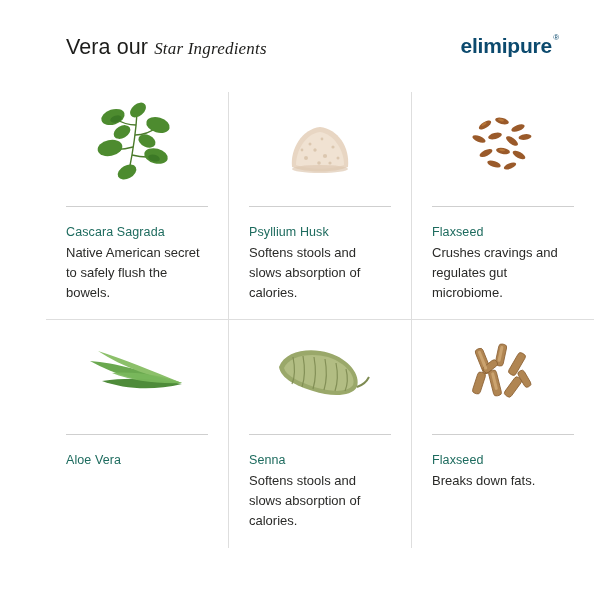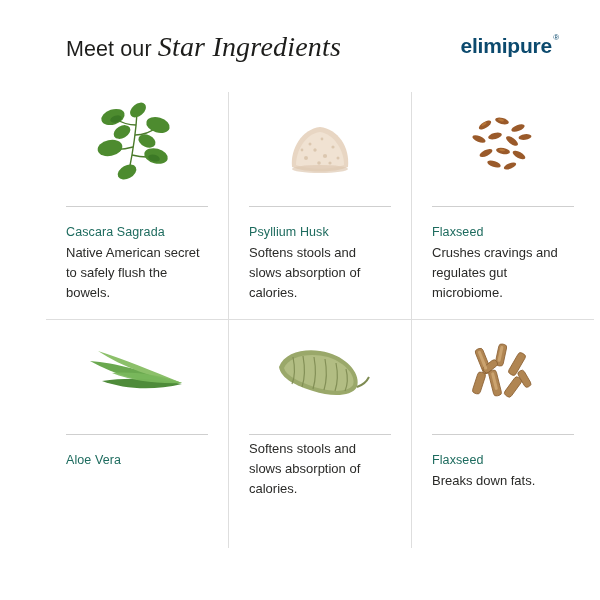--- a/index.html
+++ b/index.html
@@ -36,21 +36,21 @@
     font-size: 21.5px;
     line-height: 26px;
     letter-spacing: 0.1px;
     color: #1d1d1b;
     white-space: nowrap;
     font-weight: 400;
   }
   .headline .em {
     font-family: "Liberation Serif", serif;
     font-style: italic;
-    font-size: 28px;
+    font-size: 17px;
     letter-spacing: 0.2px;
   }
   .brand {
     position: relative;
     font-size: 21px;
     letter-spacing: -0.2px;
     color: #0c4a6e;
     font-weight: 700;
     white-space: nowrap;
     padding-right: 6px;
@@ -115,21 +115,21 @@
     color: #2a2a28;
     max-width: 140px;
   }
 </style>
 </head>
 <body>
 
 <div class="page">
 
   <div class="header">
-    <div class="headline"><span>Meet our </span><span class="em">Star Ingredients</span></div>
+    <div class="headline"><span>Vera our </span><span class="em">Star Ingredients</span></div>
     <div class="brand"><span>elimipure</span><span class="reg">®</span></div>
   </div>
 
   <div class="grid">
 
     <div class="cell row1 col1">
       <div class="art">
         <svg width="96" height="86" viewBox="0 0 96 86" aria-hidden="true">
           <g stroke="#4a7a2a" stroke-width="1.4" fill="none">
             <path d="M48 12 C47 30 44 50 40 70"></path>
@@ -236,20 +236,21 @@
             <path d="M38 19 C40 30 40 41 37 50"></path>
             <path d="M49 20 C51 31 51 42 48 52"></path>
             <path d="M60 22 C62 33 62 43 59 53"></path>
             <path d="M71 26 C73 36 73 45 70 54"></path>
             <path d="M81 32 C83 40 83 47 80 54"></path>
           </g>
           <path d="M92 50 C98 48 102 44 104 40" stroke="#7e8b52" stroke-width="2" fill="none"></path>
         </svg>
       </div>
       <div class="rule"></div>
+      <div class="title">Senna</div>
       <div class="desc">Softens stools and slows absorption of calories.</div>
     </div>
 
     <div class="cell row2 col3">
       <div class="art">
         <svg width="96" height="80" viewBox="0 0 96 80" aria-hidden="true">
           <g fill="#b08552" stroke="#8d6336" stroke-width="0.8">
             <rect x="24" y="16" width="8" height="26" rx="3" transform="rotate(-22 28 29)"></rect>
             <rect x="42" y="12" width="8" height="22" rx="3" transform="rotate(12 46 23)"></rect>
             <rect x="58" y="20" width="8" height="24" rx="3" transform="rotate(30 62 32)"></rect>

